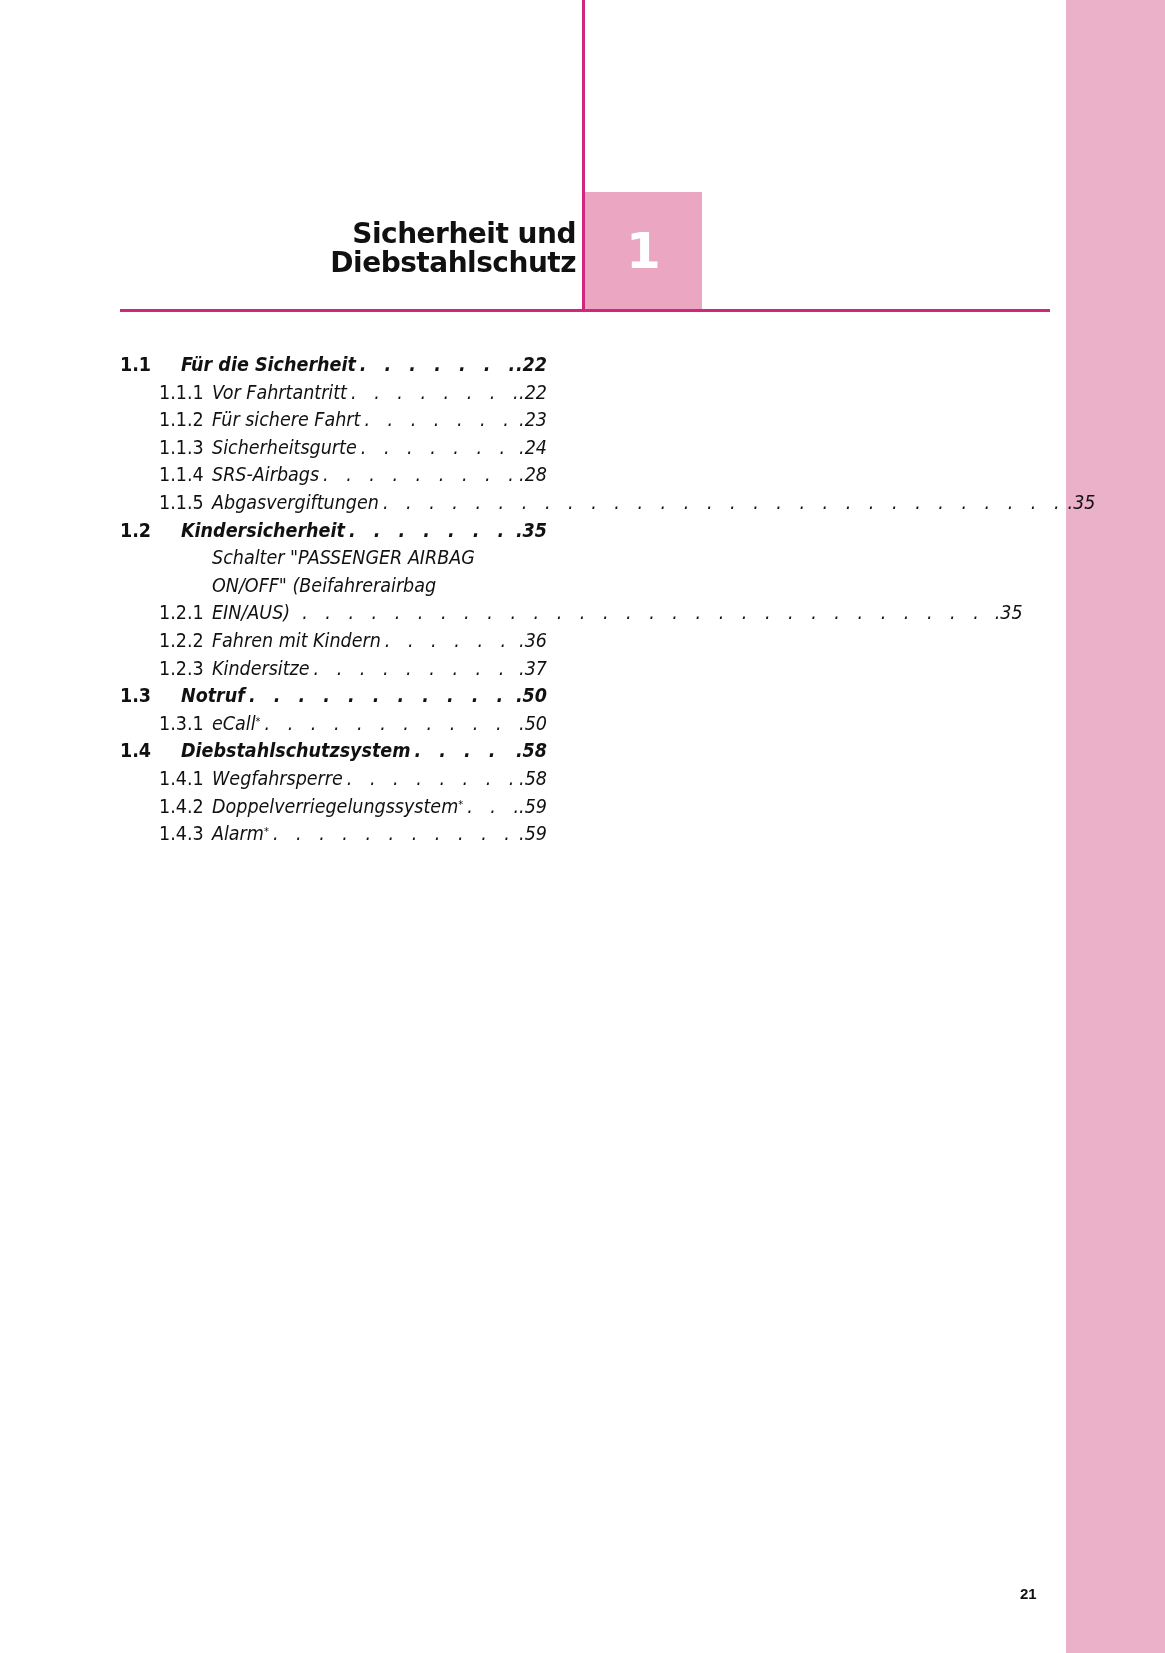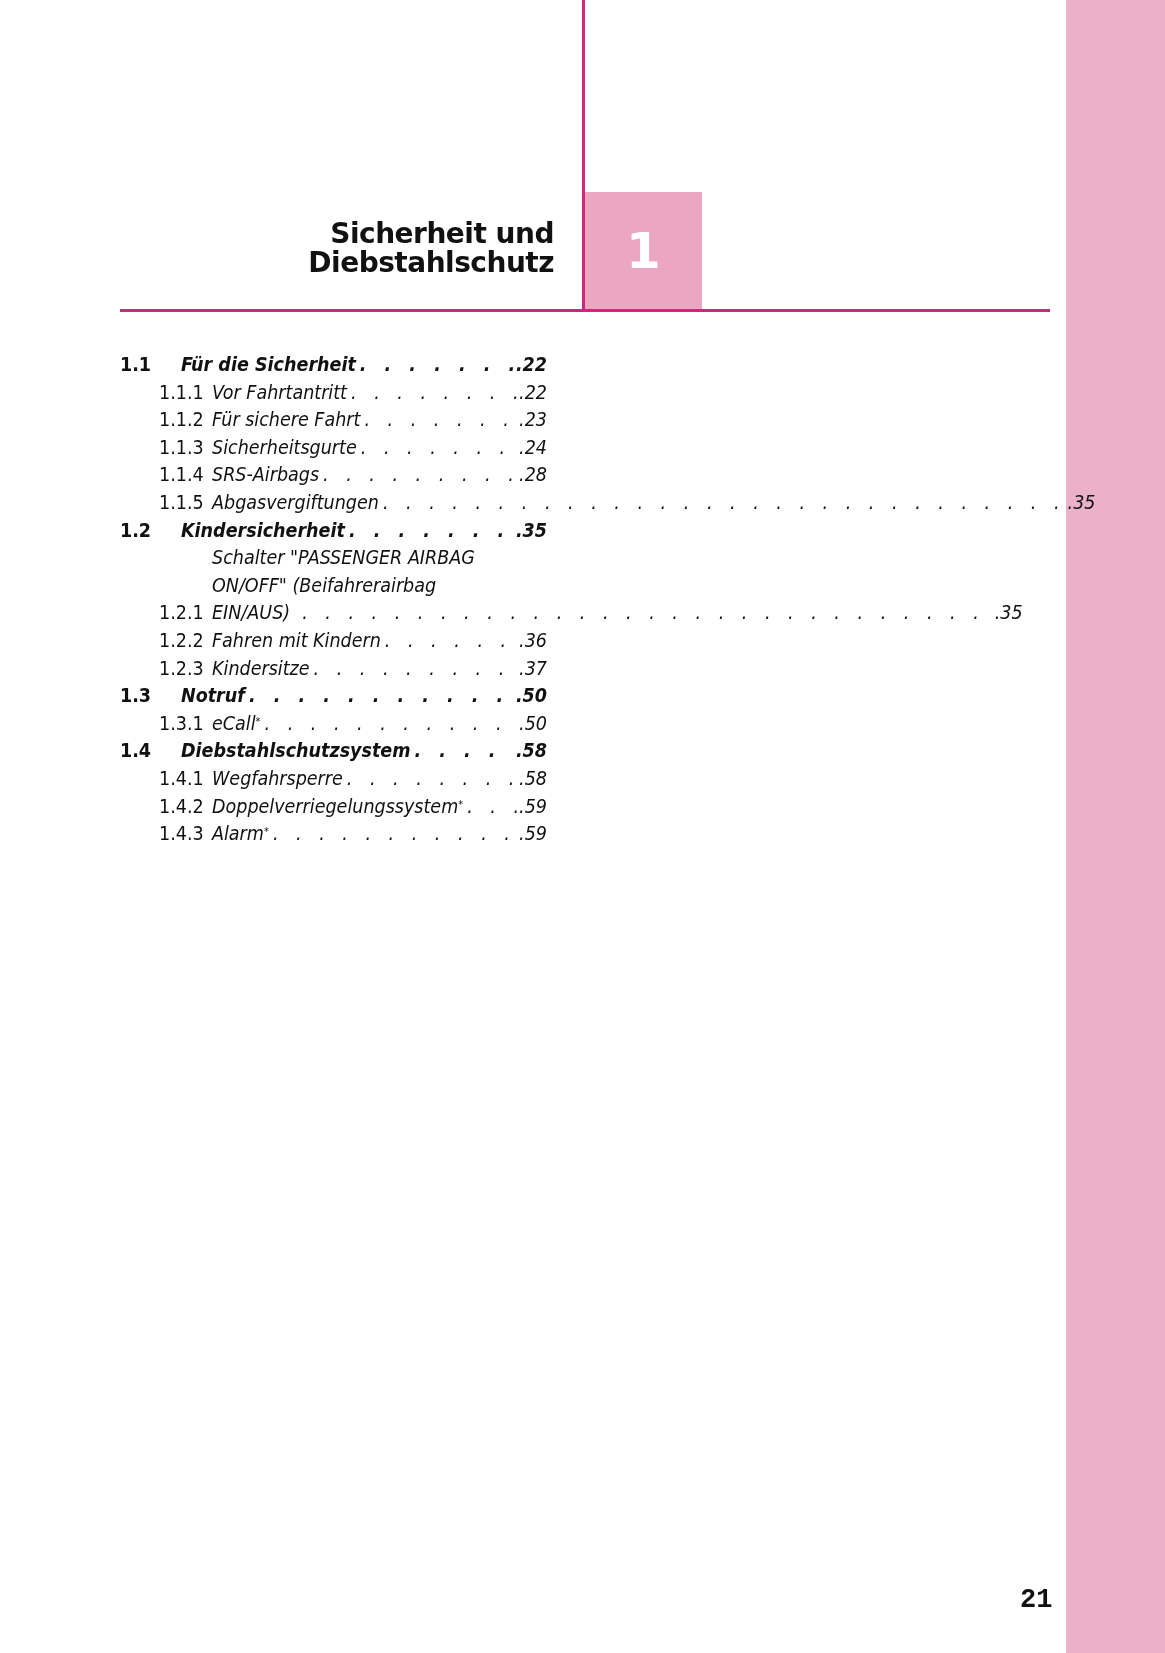--- a/index.html
+++ b/index.html
@@ -9,38 +9,38 @@
   }
   .sidebar { position:absolute; left:1066px; top:0; width:99px; height:1653px; background:#ebb1c8; }
   .vline { position:absolute; left:582px; top:0; width:3px; height:311px; background:#d0267e; }
   .hline { position:absolute; left:120px; top:309px; width:930px; height:3px; background:#d0267e; }
   .chapter-box {
     position:absolute; left:585px; top:192px; width:117px; height:117px; background:#eba7c1;
     display:flex; align-items:center; justify-content:center;
   }
   .chapter-num { color:#fff; font-family:"DejaVu Sans", sans-serif; font-weight:bold; font-size:50px; line-height:1; }
   .chapter-title {
-    position:absolute; right:611px; top:219px; text-align:right;
+    position:absolute; right:589px; top:219px; text-align:right;
     font-family:"DejaVu Sans", sans-serif; font-weight:bold; font-size:28px; line-height:29px; letter-spacing:-0.5px;
   }
   .toc { position:absolute; left:120px; top:351px; width:427px; }
   .row { position:relative; display:flex; align-items:flex-end; font-size:19.5px; line-height:27.6px; height:27.6px; }
   .row.multi { height:auto; }
   .row .num { display:inline-block; white-space:nowrap; }
   .row.lvl1 { font-weight:bold;gap:23px; }
   .row.lvl1 .num { width:38px; }
   .row.lvl2 { padding-left:39px; }
   .row.lvl2 .num { width:53px; }
   .row .body { flex:1; display:flex; align-items:flex-end; min-width:0;font-style:italic; }
   .row .title { white-space:pre-line; }
   .row .leader { flex:1; overflow:hidden; white-space:nowrap; letter-spacing:6px; padding-left:4px; }
   .row .page { white-space:nowrap; padding-left:2px; }
   sup { font-size:11px; vertical-align:top; position:relative; top:-2px; }
   .page-number {
-    position:absolute; left:1020px; top:1585px; font-family:Liberation Mono, monospace; font-weight:bold; font-size:27px;
+    position:absolute; left:1020px; top:1585px; font-family:Liberation Sans, sans-serif; font-weight:bold; font-size:15px;
   }
 </style>
 </head>
 <body>
 
 <div class="sidebar"></div>
 <div class="vline"></div>
 <div class="hline"></div>
 
 <div class="chapter-title">

